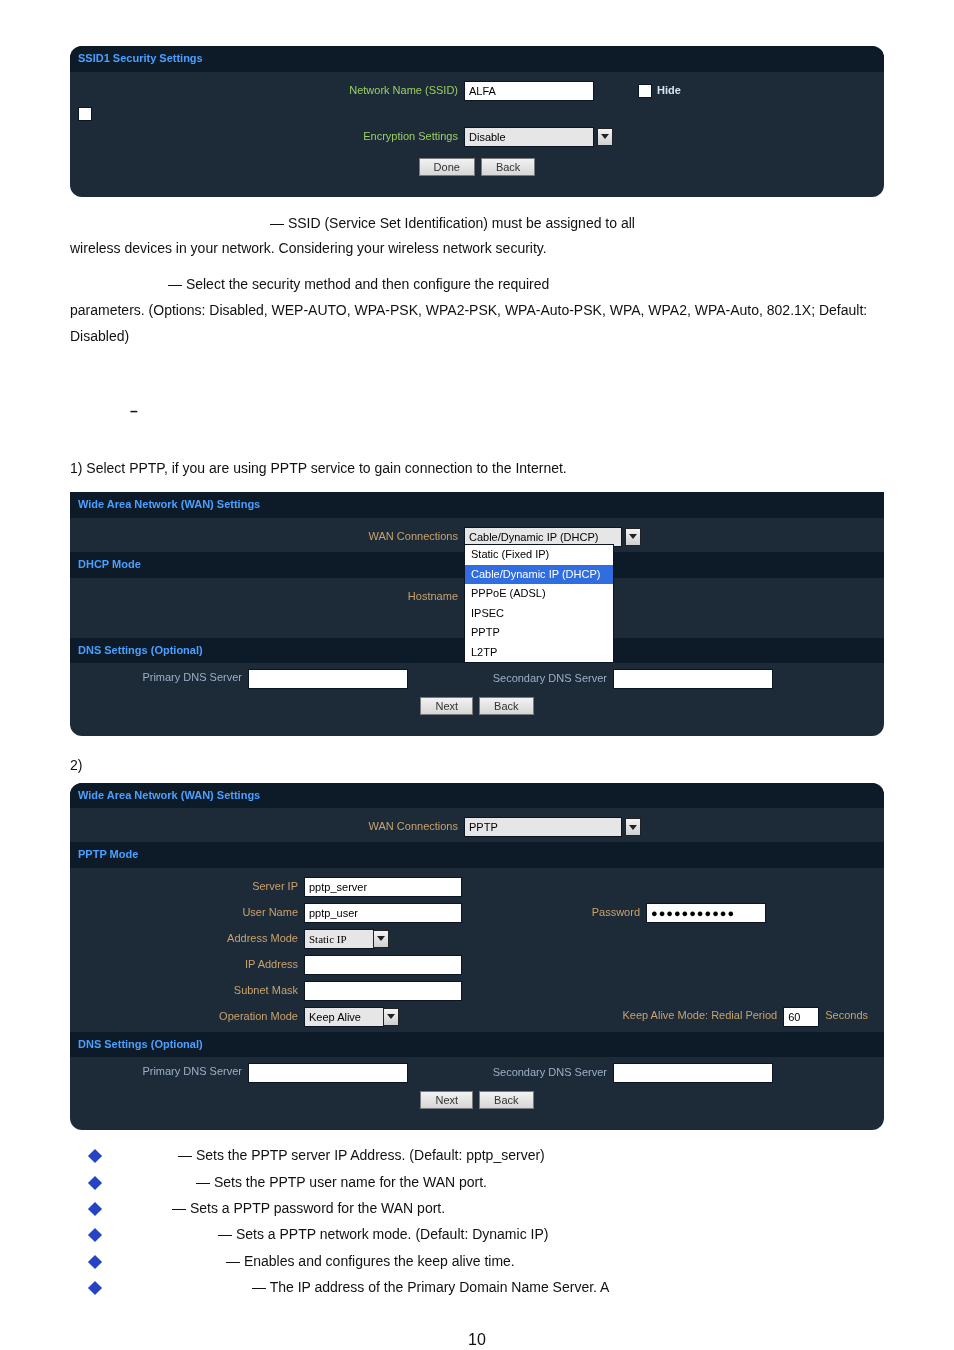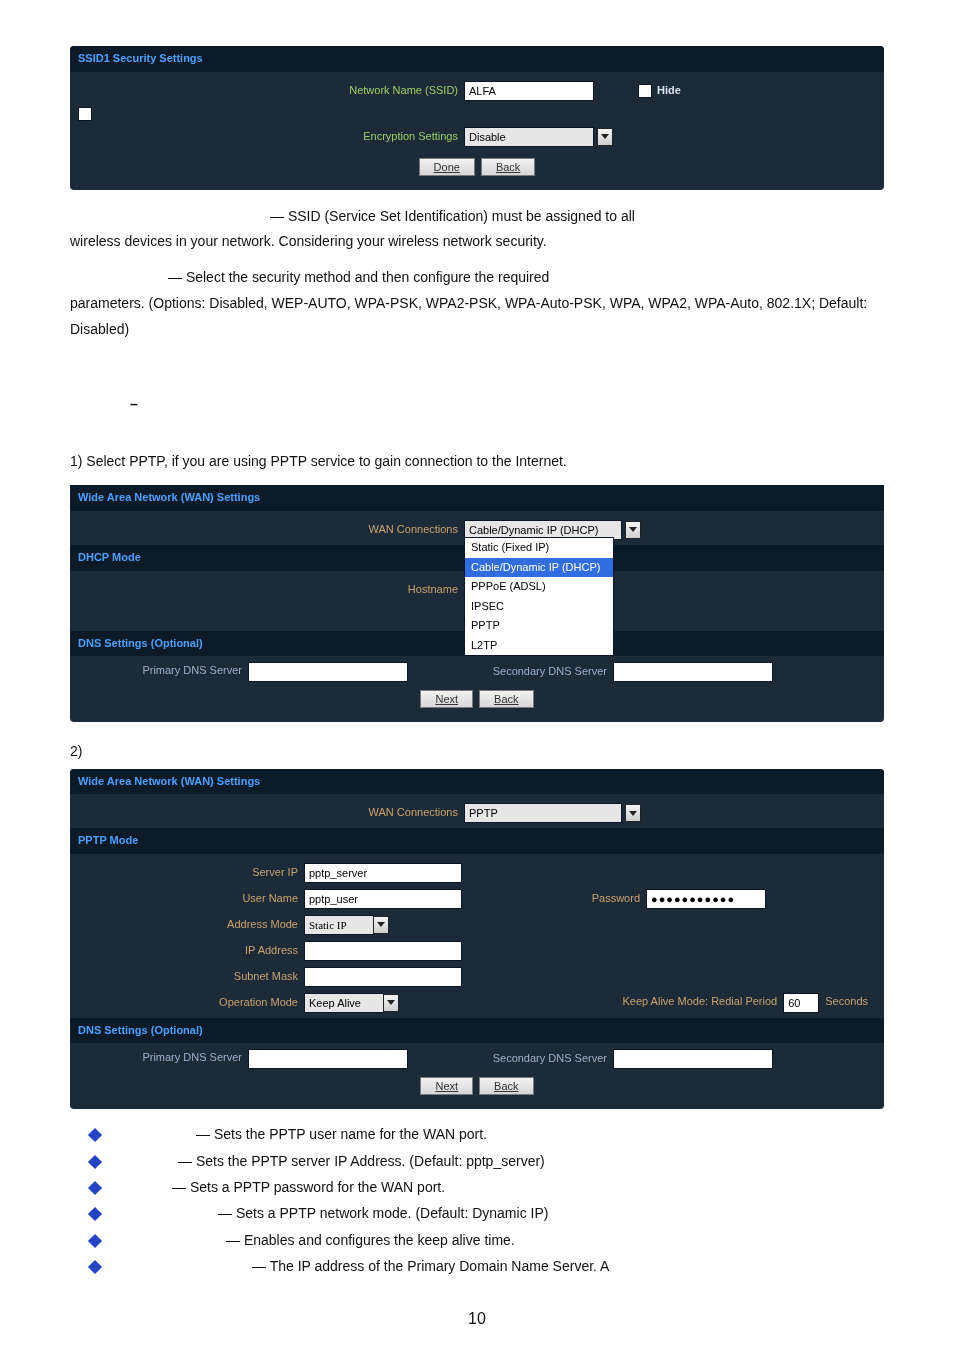--- a/index.html
+++ b/index.html
@@ -7,27 +7,27 @@
     font-size: 14px;
     color: #111;
     background: #fff;
     margin: 0;
     padding: 40px 70px 30px 70px;
     width: 814px;
     line-height: 1.6;
   }
   .panel {
     background: #1d2a38;
-    border-radius: 4px;
+    border-radius: 12px;
     overflow: hidden;
     margin: 6px 0 14px 0;
     font-family: Tahoma, Arial, sans-serif;
     font-size: 11px;
     color: #cfd6df;
-    padding-bottom: 6px;
+    padding-bottom: 13px;
   }
   .panel-header {
     background: #0d1a28;
     color: #4aa0ff;
     font-weight: bold;
     font-size: 11px;
     padding: 4px 8px;
   }
   .panel-body {
     padding: 6px 8px 2px 8px;
@@ -97,21 +97,20 @@
     display: inline-block;
   }
   .btn {
     background: linear-gradient(#f2f2f2,#d6d6d6);
     border: 1px solid #7a7a7a;
     font-size: 11px;
     color: #333;
     padding: 2px 14px;
     font-family: Tahoma, Arial, sans-serif;
     cursor: pointer;
-    text-decoration: underline;
   }
   .btn-row {
     display: flex;
     justify-content: center;
     gap: 6px;
     padding: 8px 0 6px 0;
   }
   .dd-open {
     position: absolute;
     background: #fff;
@@ -335,28 +334,28 @@
     <div class="btn-row">
       <button class="btn">Next</button>
       <button class="btn">Back</button>
     </div>
   </div>
 </div>
 
 <div class="bullets">
   <div class="bline">
       <span class="diamond"></span>
+      <span class="btext" style="padding-left:60px">— Sets the PPTP server IP Address. (Default: pptp_server)</span>
+    </div>
+  <div class="bline">
+      <span class="diamond"></span>
       <span class="btext" style="padding-left:78px">— Sets the PPTP user name for the WAN port.</span>
     </div>
   <div class="bline">
       <span class="diamond"></span>
-      <span class="btext" style="padding-left:60px">— Sets the PPTP server IP Address. (Default: pptp_server)</span>
-    </div>
-  <div class="bline">
-      <span class="diamond"></span>
       <span class="btext" style="padding-left:54px">— Sets a PPTP password for the WAN port.</span>
     </div>
   <div class="bline">
       <span class="diamond"></span>
       <span class="btext" style="padding-left:100px">— Sets a PPTP network mode. (Default: Dynamic IP)</span>
     </div>
   <div class="bline">
       <span class="diamond"></span>
       <span class="btext" style="padding-left:108px">— Enables and configures the keep alive time.</span>
     </div>

